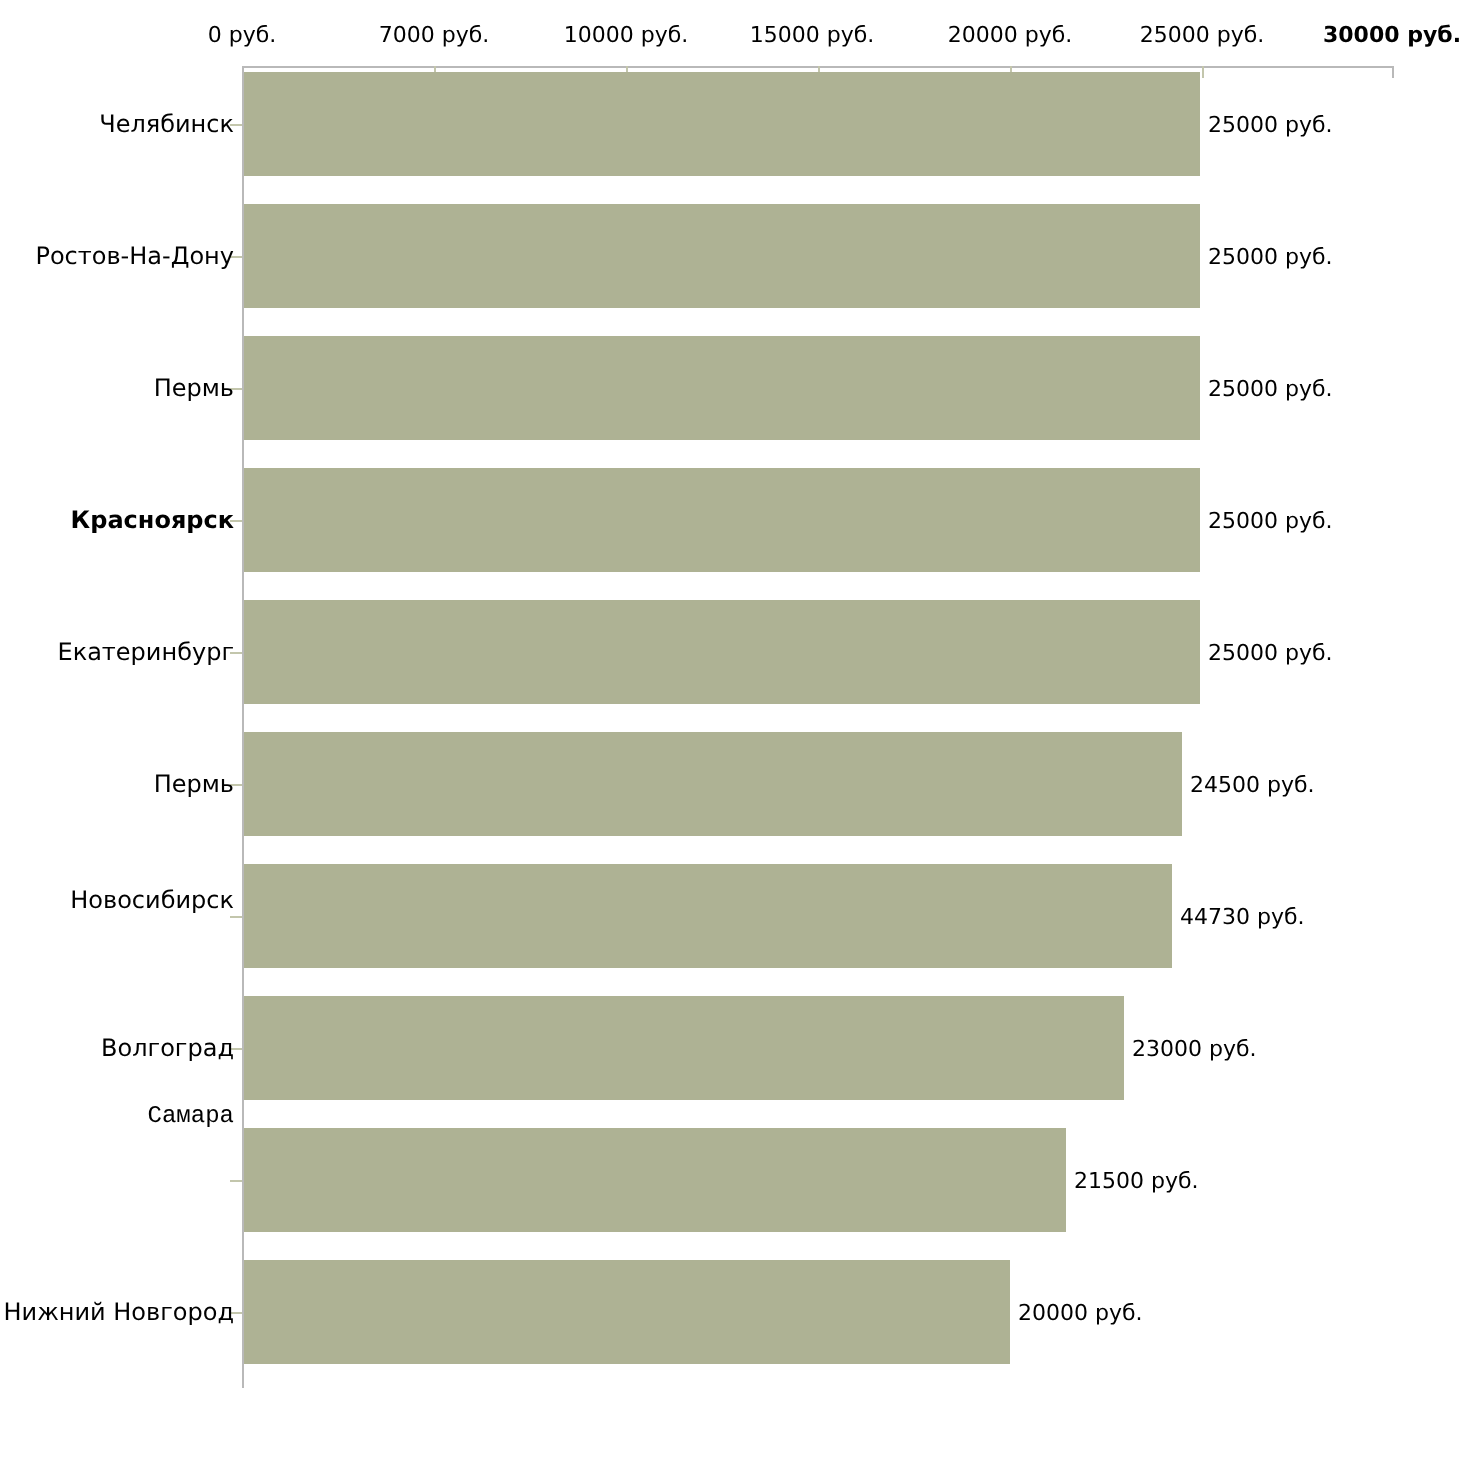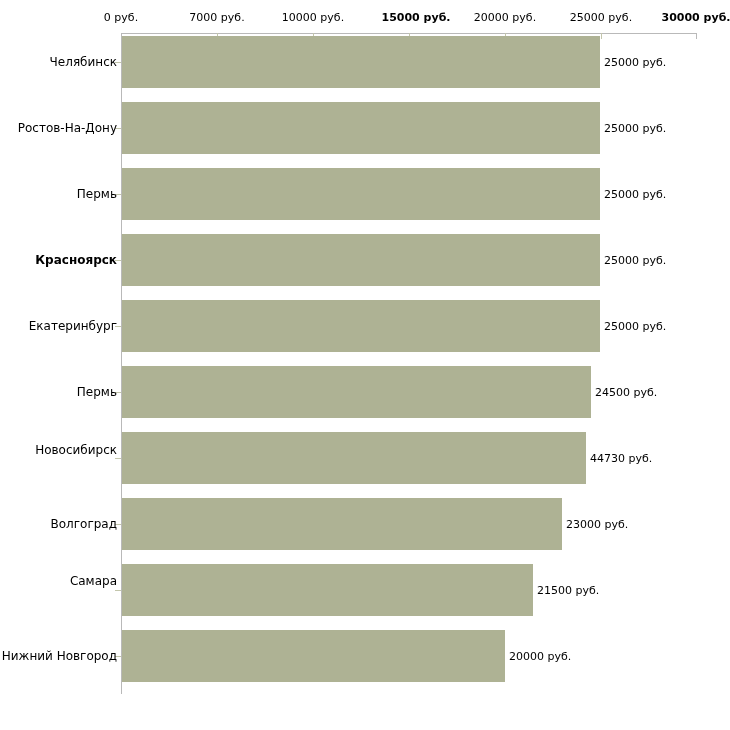--- a/index.html
+++ b/index.html
@@ -101,21 +101,21 @@
   <div class="x-tick" style="left:217px;"></div>
   <div class="x-tick" style="left:313px;"></div>
   <div class="x-tick" style="left:409px;"></div>
   <div class="x-tick" style="left:505px;"></div>
   <div class="x-tick" style="left:601px;"></div>
   <div class="x-tick edge" style="left:696px;"></div>
 
   <div class="x-tick-label" style="left:121px;">0 руб.</div>
   <div class="x-tick-label" style="left:217px;">7000 руб.</div>
   <div class="x-tick-label" style="left:313px;">10000 руб.</div>
-  <div class="x-tick-label" style="left:416px;font-weight:bold;">15000 руб.</div>
+  <div class="x-tick-label" style="left:406px;">15000 руб.</div>
   <div class="x-tick-label" style="left:505px;">20000 руб.</div>
   <div class="x-tick-label" style="left:601px;">25000 руб.</div>
   <div class="x-tick-label" style="left:696px;font-weight:bold;">30000 руб.</div>
 
   <div class="y-tick" style="top:62px;"></div>
   <div class="y-tick-label" style="top:57px;">Челябинск</div>
   <div class="bar" style="top: 36px; height: 52px; width: 478px;"></div>
   <div class="bar-value" style="left: 604px; top: 57px;">25000 руб.</div>
 
   <div class="y-tick" style="top:128px;"></div>
@@ -147,21 +147,21 @@
   <div class="y-tick-label" style="top:429px;margin-top:16px;">Новосибирск</div>
   <div class="bar" style="top: 432px; height: 52px; width: 464px;"></div>
   <div class="bar-value" style="left: 590px; top: 453px;">44730 руб.</div>
 
   <div class="y-tick" style="top:524px;"></div>
   <div class="y-tick-label" style="top:519px;">Волгоград</div>
   <div class="bar" style="top: 498px; height: 52px; width: 440px;"></div>
   <div class="bar-value" style="left: 566px; top: 519px;">23000 руб.</div>
 
   <div class="y-tick" style="top:590px;"></div>
-  <div class="y-tick-label" style="top:576px;">Самара</div>
+  <div class="y-tick-label" style="top:553px;font-family:Liberation Mono, monospace;">Самара</div>
   <div class="bar" style="top: 564px; height: 52px; width: 411px;"></div>
   <div class="bar-value" style="left: 537px; top: 585px;">21500 руб.</div>
 
   <div class="y-tick" style="top:656px;"></div>
   <div class="y-tick-label" style="top:651px;">Нижний Новгород</div>
   <div class="bar" style="top:630px;height:52px;width:383px;"></div>
   <div class="bar-value" style="left:509px;top:651px;">20000 руб.</div>
 
 </div>
 

